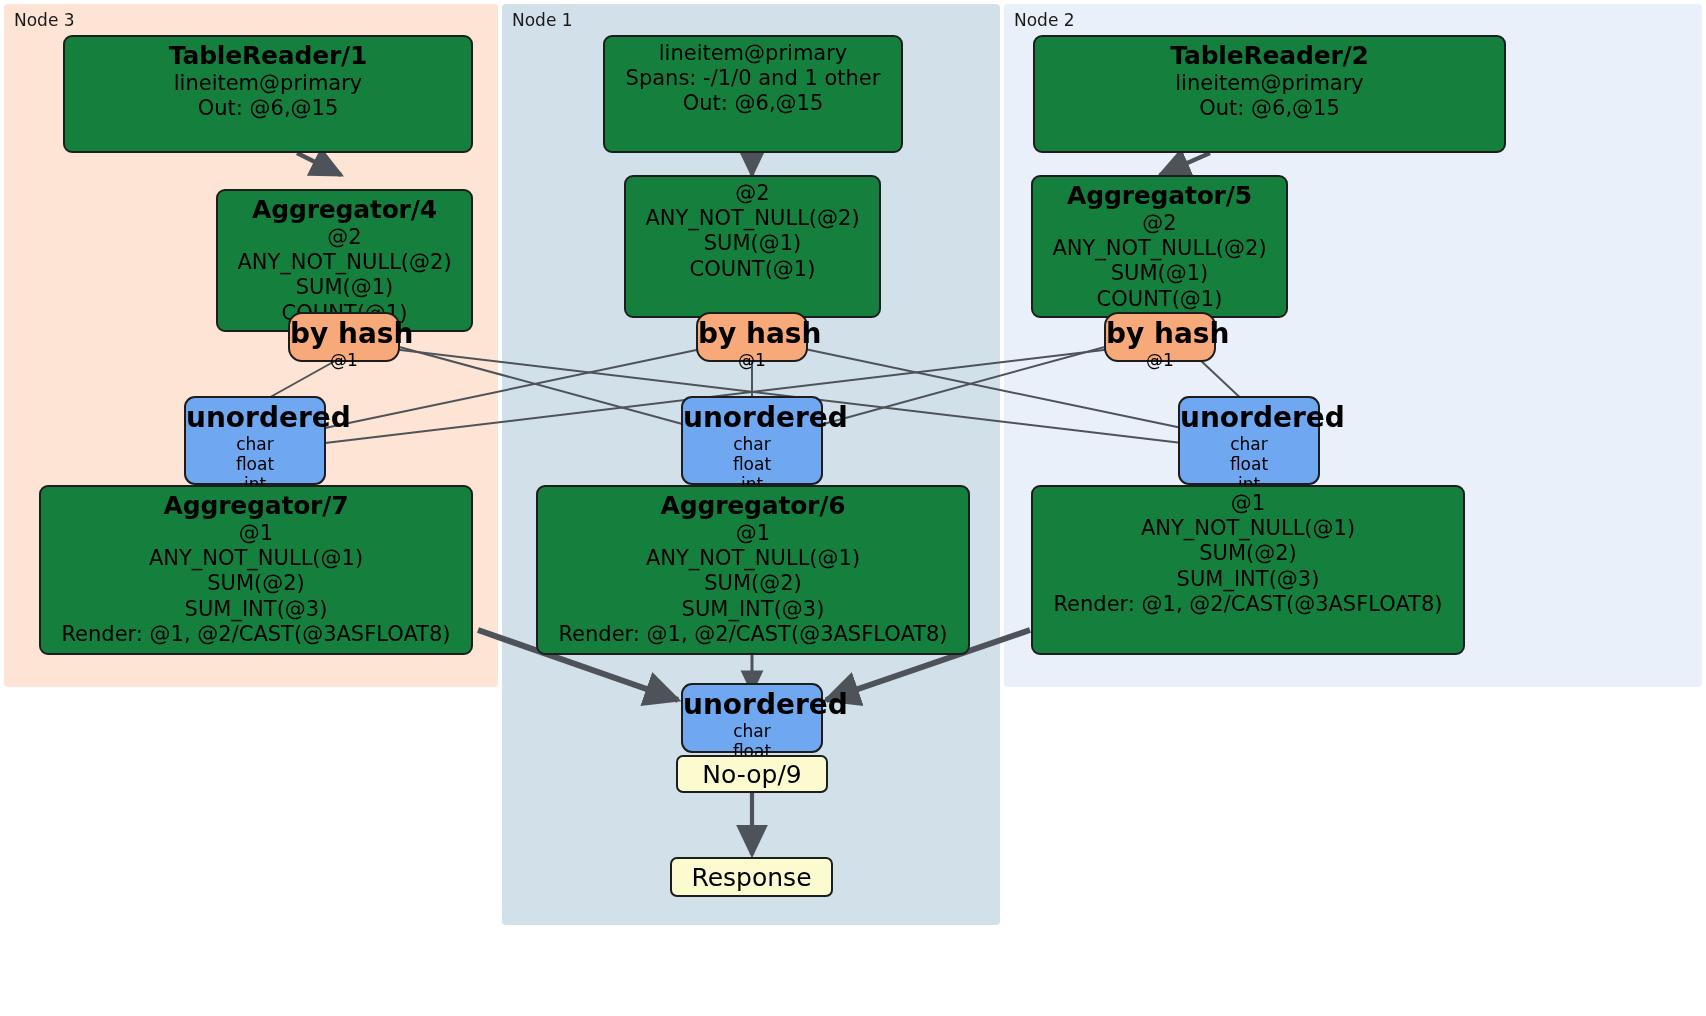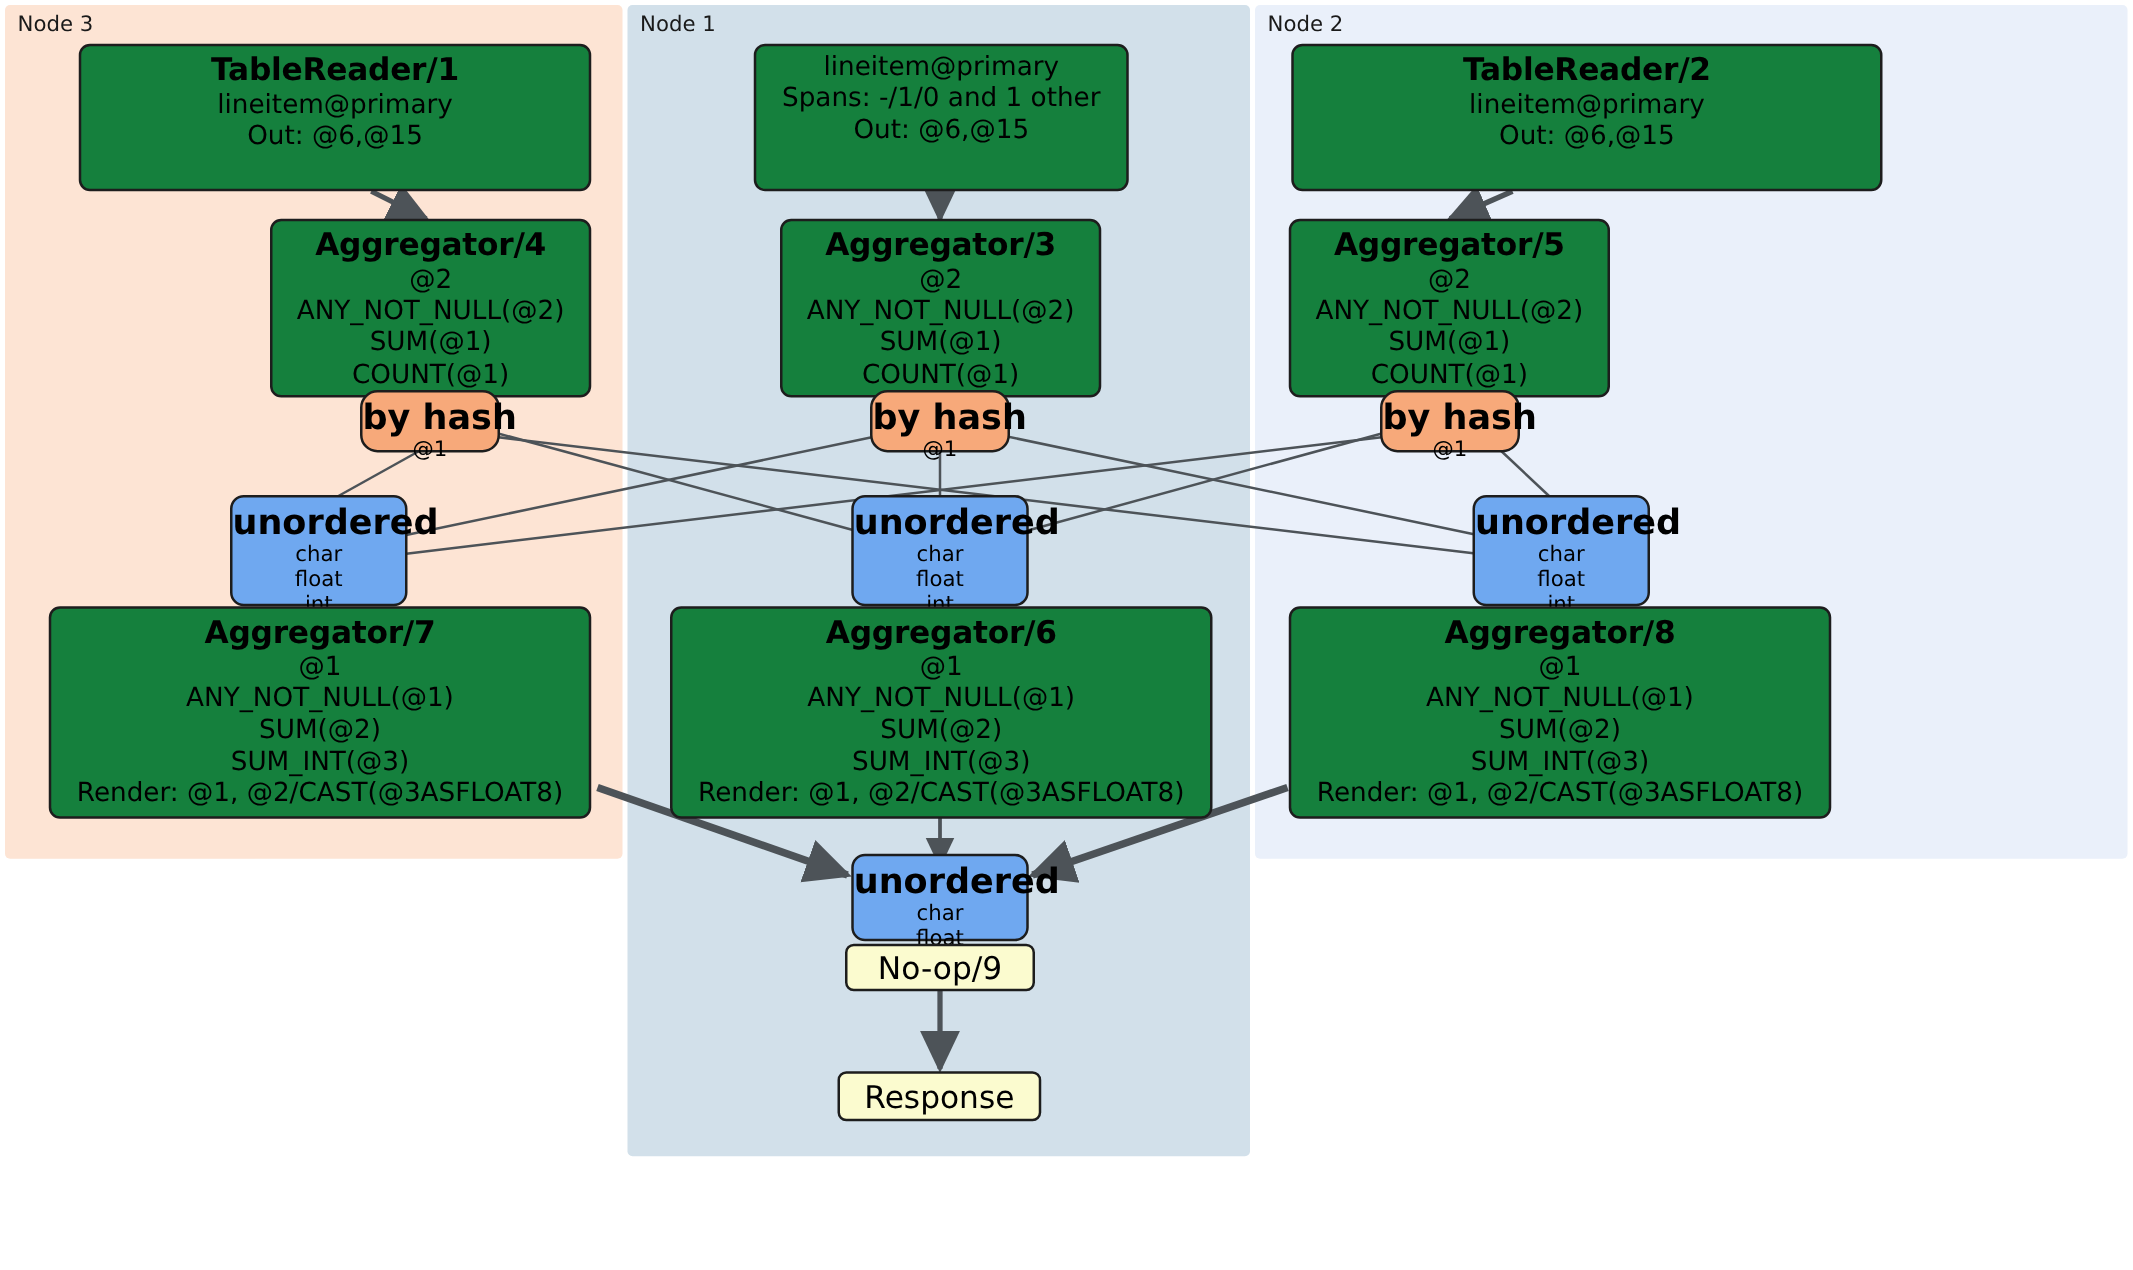--- a/index.html
+++ b/index.html
@@ -171,30 +171,29 @@
     <div class="det">Spans: -/1/0 and 1 other</div>
     <div class="det">Out: @6,@15</div>
   </div>
 
   <div class="proc" style="left:1033px; top:35px; width:473px; height:118px;">
     <div class="title">TableReader/2</div>
     <div class="det">lineitem@primary</div>
     <div class="det">Out: @6,@15</div>
   </div>
 
-  <div class="proc" style="left:216px; top:175px; width:257px; height:143px;">
+  <div class="proc" style="left:216px; top:189px; width:257px; height:143px;">
     <div class="title">Aggregator/4</div>
     <div class="det">@2</div>
     <div class="det">ANY_NOT_NULL(@2)</div>
     <div class="det">SUM(@1)</div>
     <div class="det">COUNT(@1)</div>
   </div>
 
   <div class="proc" style="left:624px; top:175px; width:257px; height:143px;">
-    <div class="title">Aggregator/3</div>
     <div class="det">@2</div>
     <div class="det">ANY_NOT_NULL(@2)</div>
     <div class="det">SUM(@1)</div>
     <div class="det">COUNT(@1)</div>
   </div>
 
   <div class="proc" style="left:1031px; top:175px; width:257px; height:143px;">
     <div class="title">Aggregator/5</div>
     <div class="det">@2</div>
     <div class="det">ANY_NOT_NULL(@2)</div>
@@ -250,21 +249,20 @@
   <div class="proc" style="left:536px; top:485px; width:434px; height:170px;">
     <div class="title">Aggregator/6</div>
     <div class="det">@1</div>
     <div class="det">ANY_NOT_NULL(@1)</div>
     <div class="det">SUM(@2)</div>
     <div class="det">SUM_INT(@3)</div>
     <div class="det">Render: @1, @2/CAST(@3ASFLOAT8)</div>
   </div>
 
   <div class="proc" style="left:1031px; top:485px; width:434px; height:170px;">
-    <div class="title">Aggregator/8</div>
     <div class="det">@1</div>
     <div class="det">ANY_NOT_NULL(@1)</div>
     <div class="det">SUM(@2)</div>
     <div class="det">SUM_INT(@3)</div>
     <div class="det">Render: @1, @2/CAST(@3ASFLOAT8)</div>
   </div>
 
   <div class="router unord" style="left:681px; top:683px; width:142px; height:70px;">
     <div class="rtitle">unordered</div>
     <div class="rdet">char</div>

